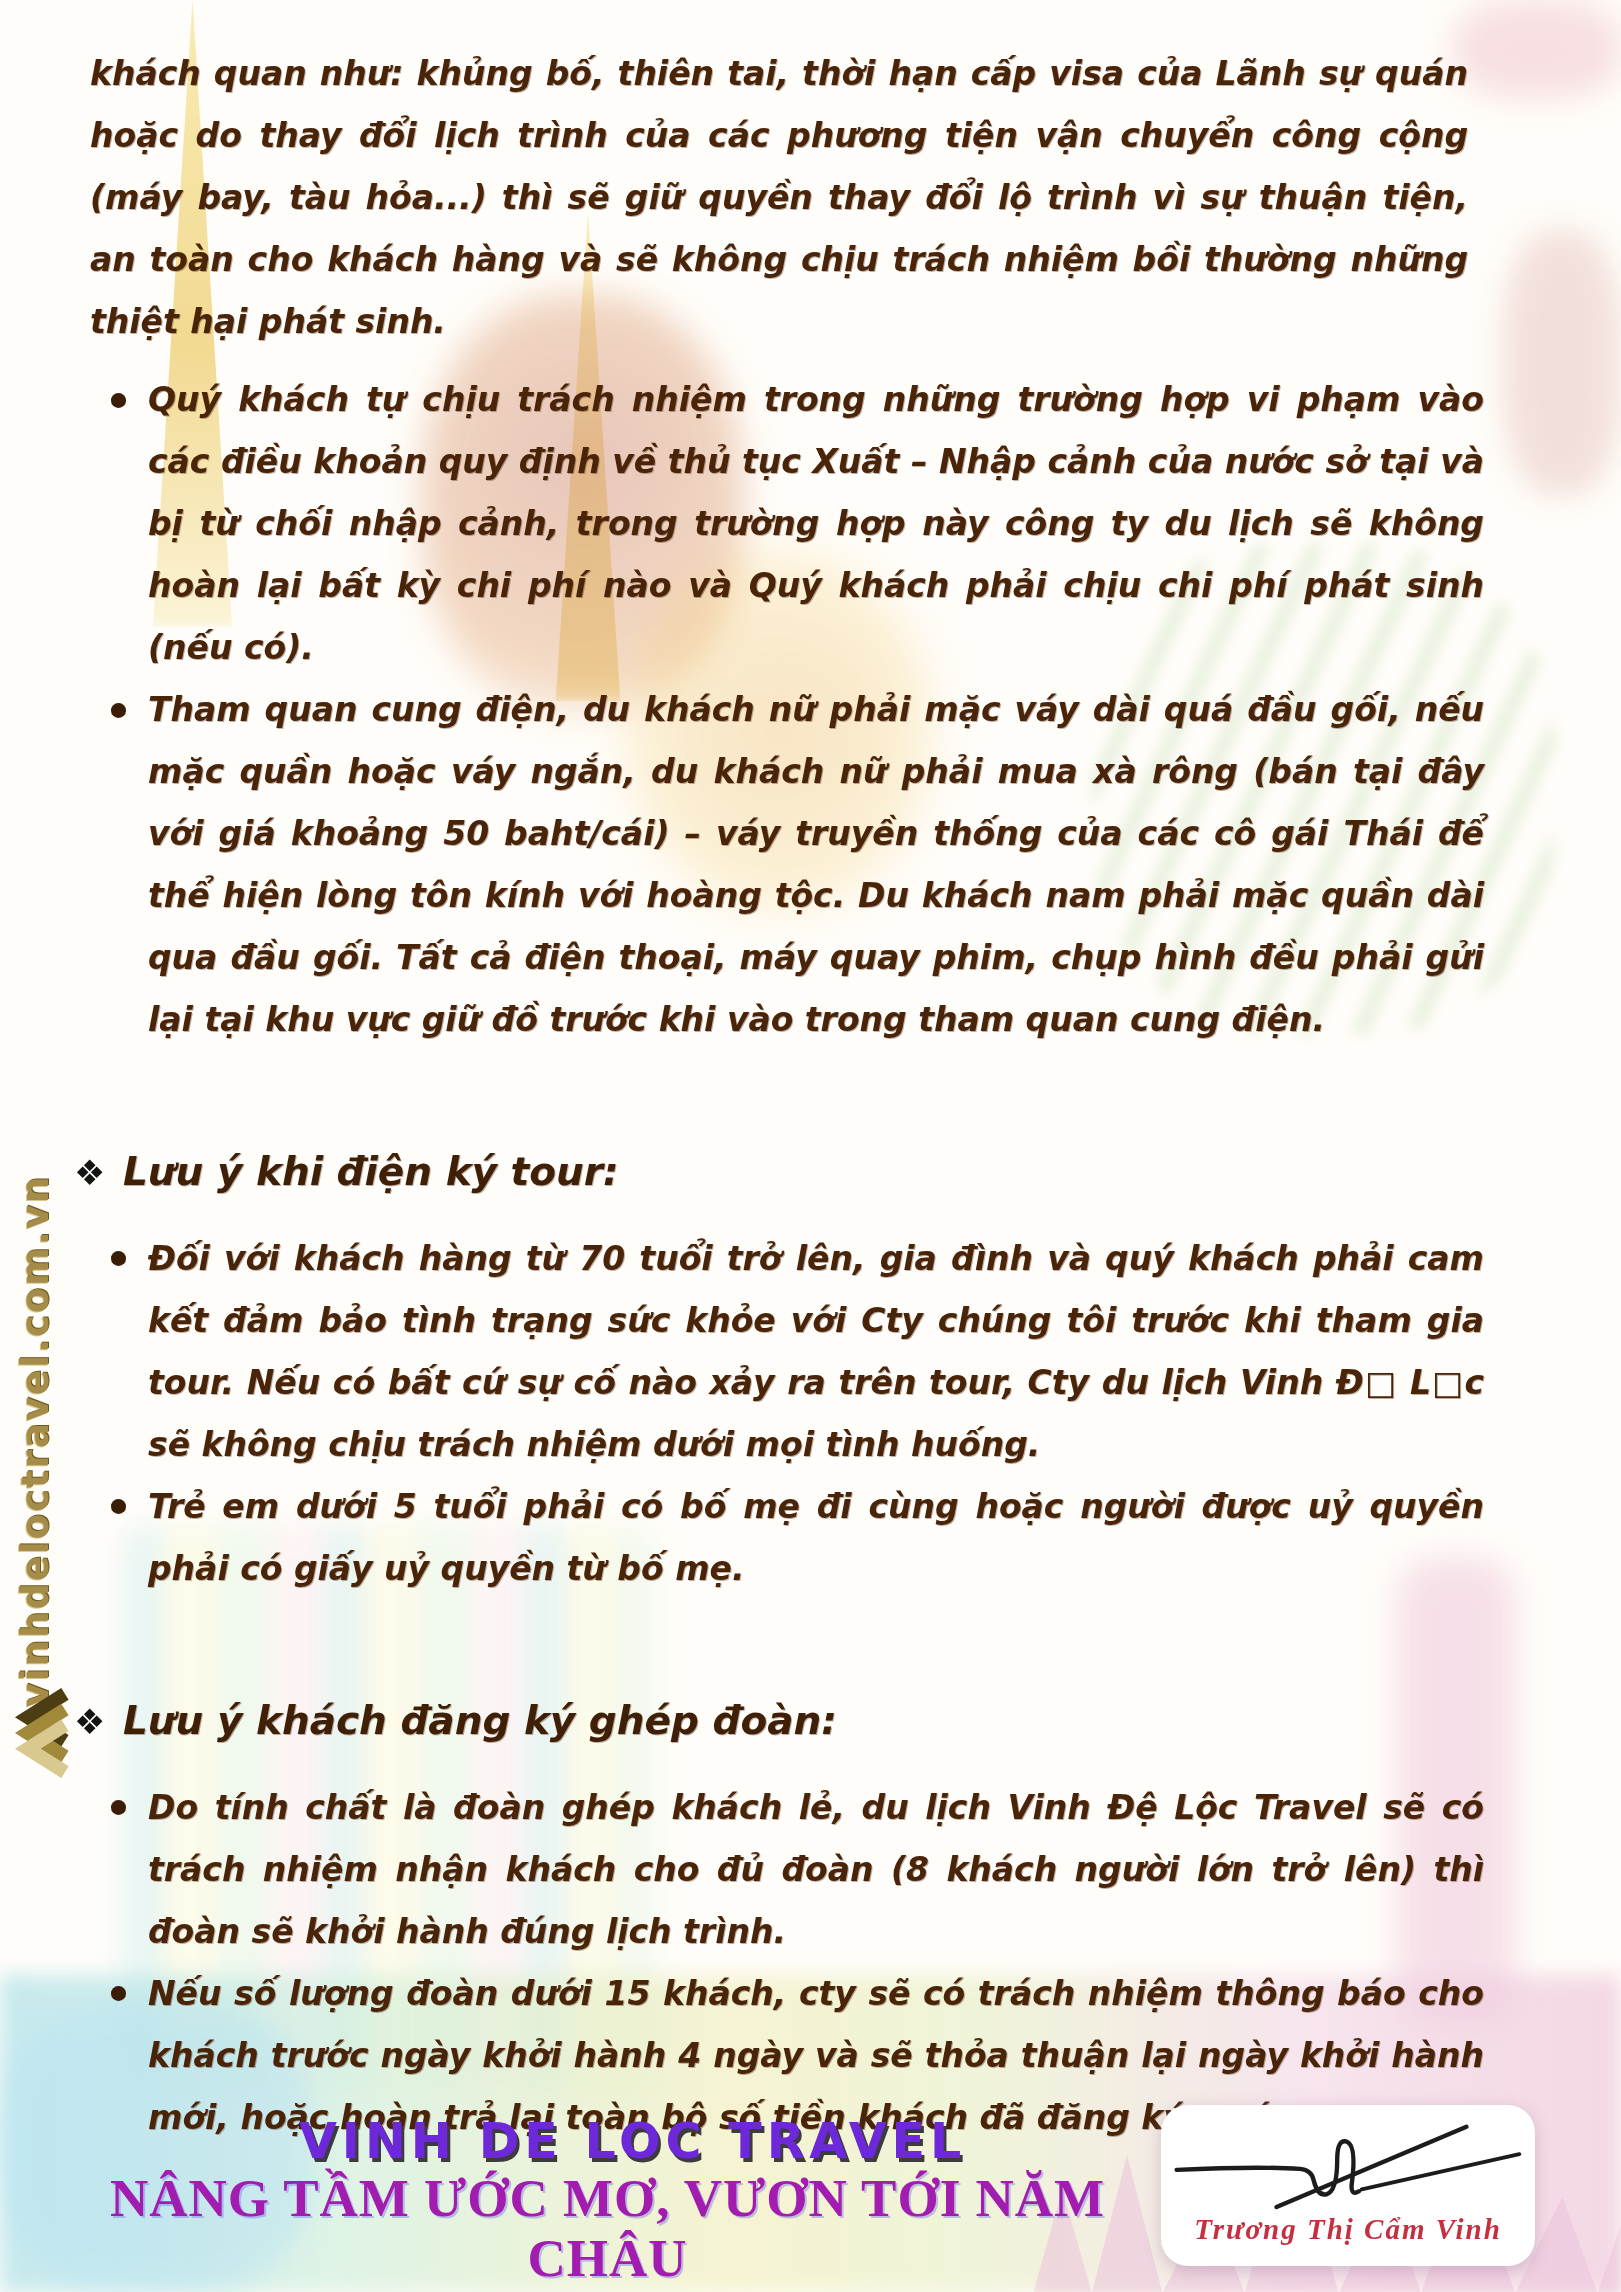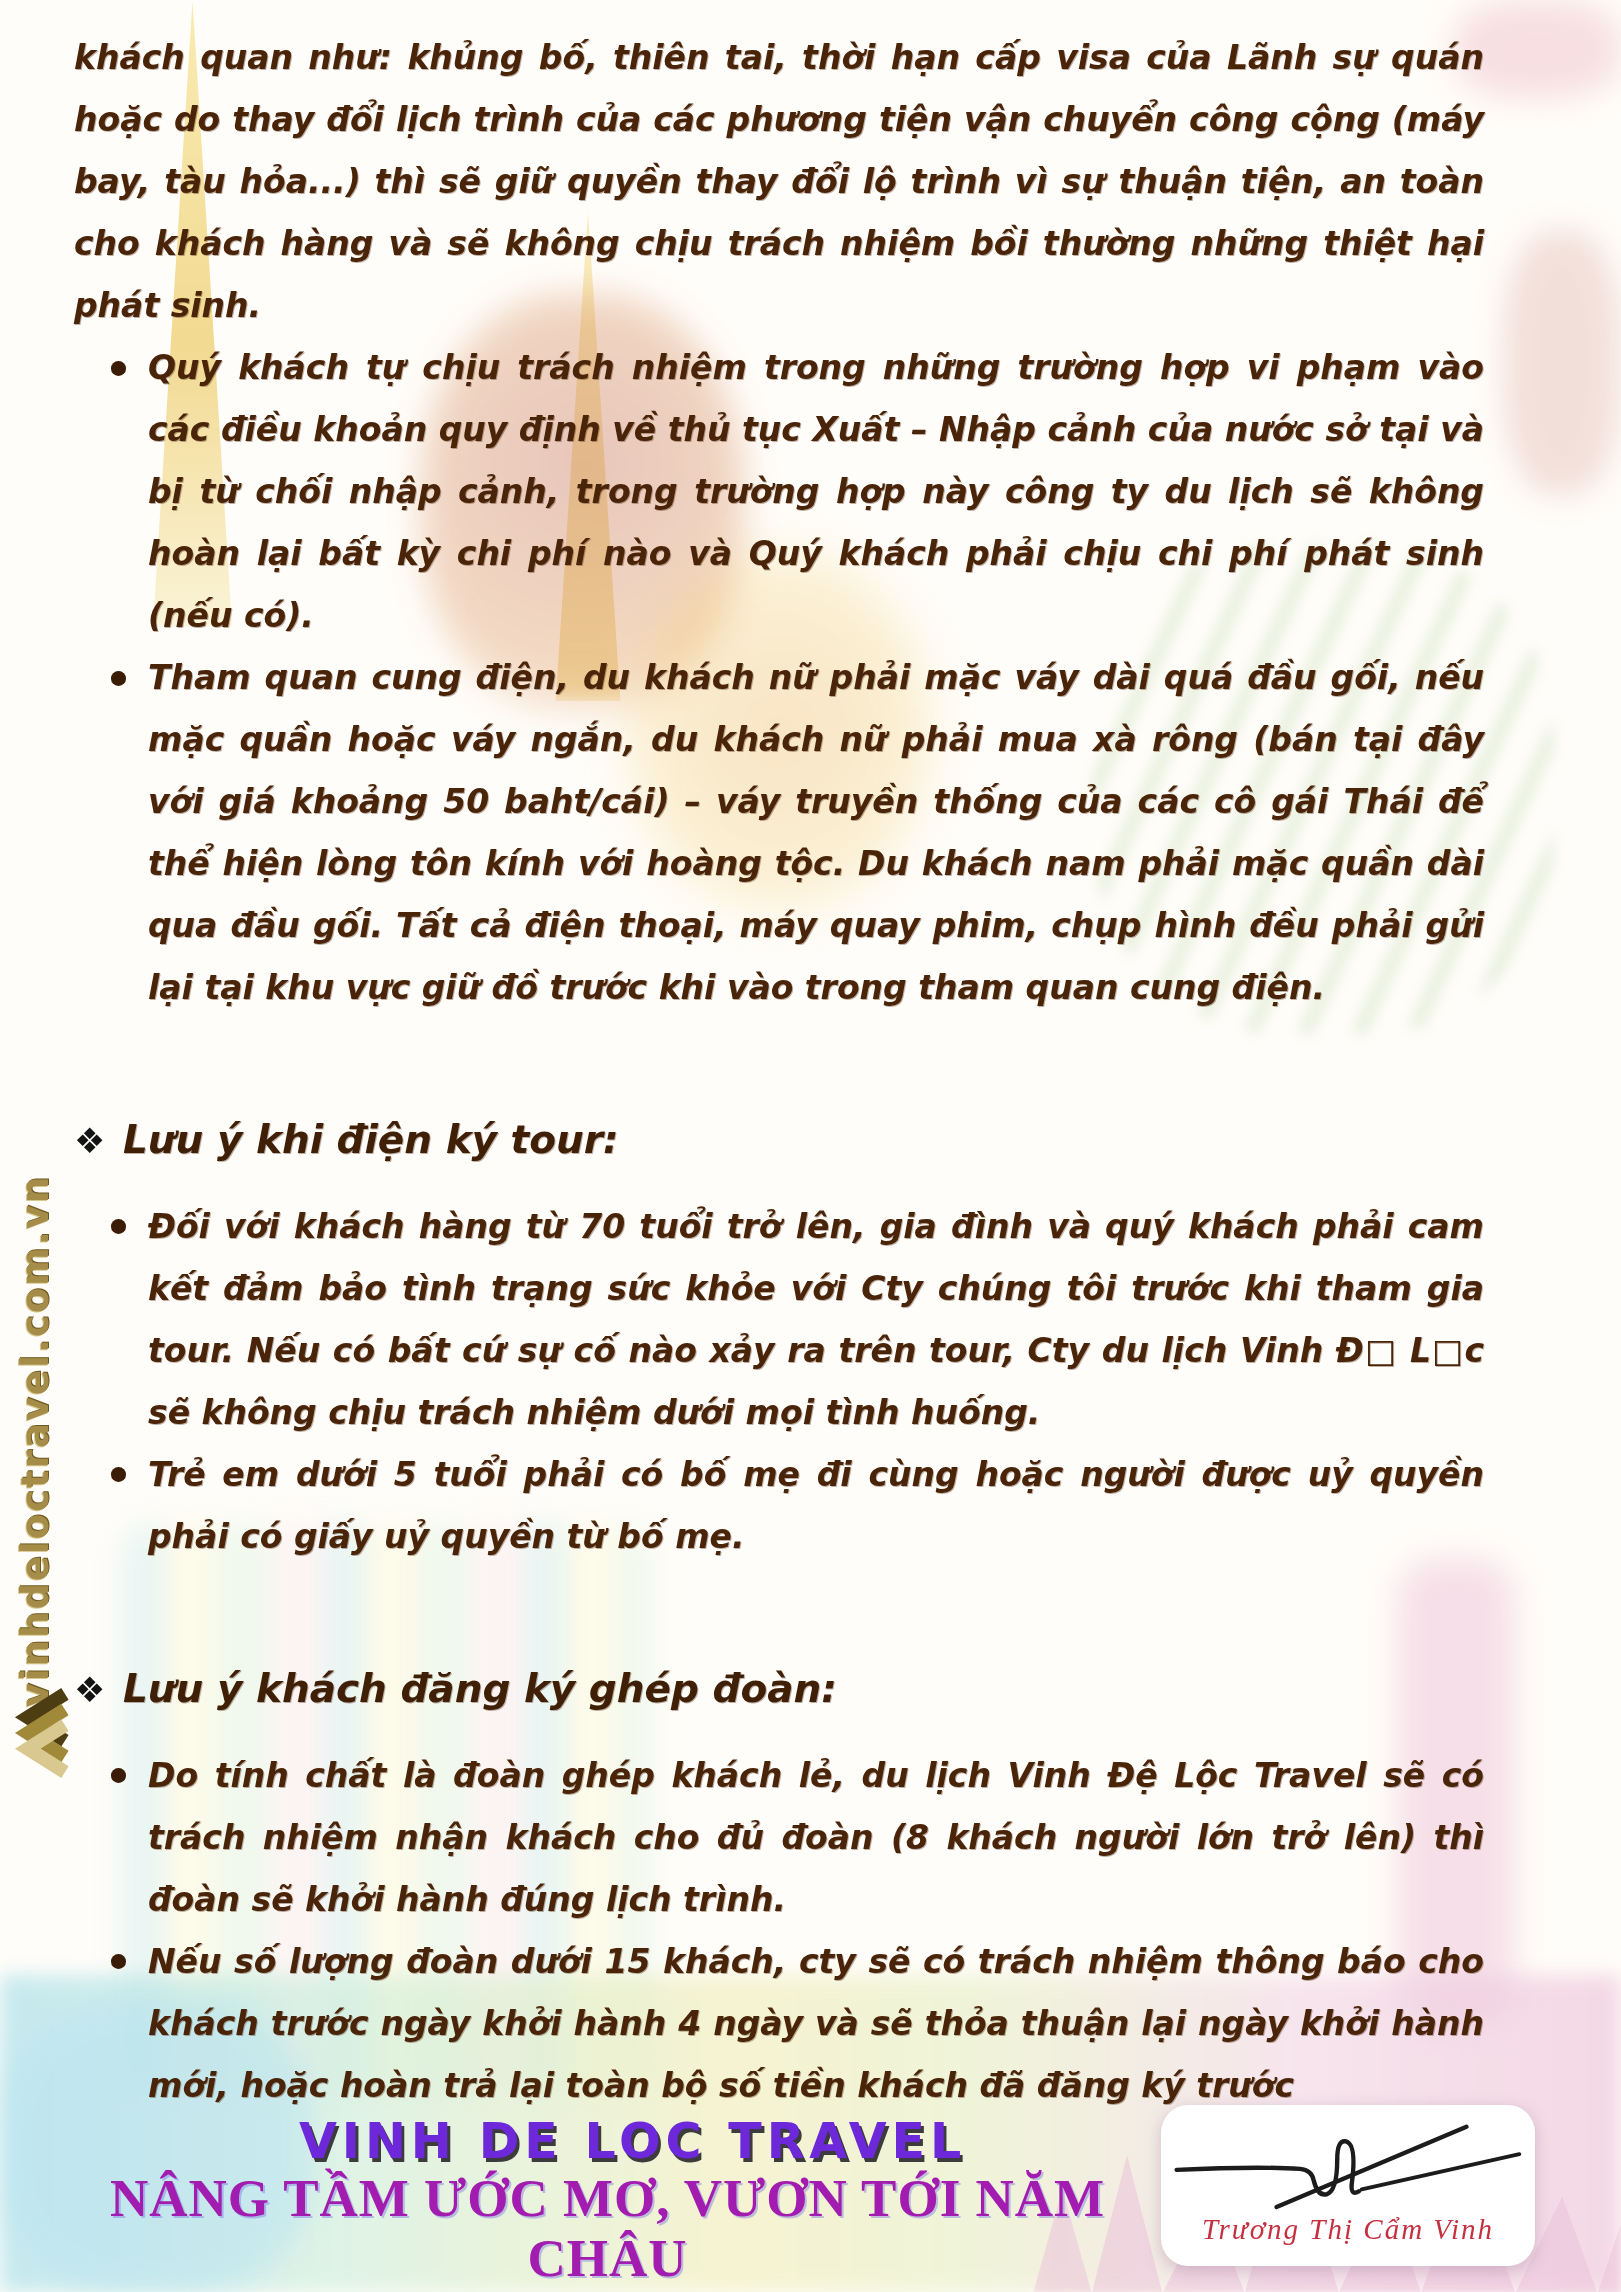--- a/index.html
+++ b/index.html
@@ -43,21 +43,21 @@
   .bg-pagodas-pink{right:0;bottom:0;width:588px;height:230px;background:#ecc4da;opacity:.55;filter:blur(3.9px);
     clip-path:polygon(0 100%,5% 55%,10% 100%,16% 40%,22% 100%,30% 60%,36% 100%,44% 30%,52% 100%,60% 55%,66% 100%,74% 42%,82% 100%,90% 58%,96% 100%,100% 70%,100% 100%);}
   
   .content-layer{position:relative;z-index:2;}
   .main-text{
     position:absolute;left:74px;top:27.4px;width:1410px;
     color:#4a2408;font-weight:bold;font-style:italic;
     font-size:33px;line-height:62px;text-align:justify;
     text-shadow:1px 1px 0 rgba(70,30,8,.35);
   }
-  .main-text p{margin:0;font-style:italic;}
+  .main-text p{margin:16px;font-style:italic;}
   .intro{margin-left:64px;}
   ul.dotlist{list-style:none;margin:0;padding:0;}
   ul.dotlist li{position:relative;padding-left:74px;margin:0;}
   ul.dotlist li::before{content:"";position:absolute;left:37px;top:23.5px;width:14.7px;height:14.7px;border-radius:50%;background:#3b1d06;}
   h2.sec{
     font-size:39px;line-height:65px;margin:88px 0 21.6px 0;color:#3f1f06;font-weight:bold;font-style:italic;
     text-shadow:1px 1px 0 rgba(70,30,8,.35);text-align:left;
   }
   h2.sec .marker{color:#141414;font-style:normal;margin-right:17.6px;text-shadow:none;font-size:35px;}
   
@@ -78,21 +78,21 @@
     position:absolute;left:83px;top:2168px;width:1049px;z-index:3;text-align:center;
     font-family:"Liberation Serif",serif;font-size:53px;font-weight:bold;color:#a21caf;
     letter-spacing:1px;text-shadow:2px 2px 0 rgba(125,125,225,.45);
   }
   .signature-card{
     position:absolute;left:1161px;top:2105px;width:374px;height:161px;z-index:3;
     background:#ffffff;border-radius:27.4px;box-shadow:0 4.9px 15.7px rgba(150,110,140,.35);
     display:flex;flex-direction:column;align-items:center;justify-content:flex-start;
   }
   .signature-name{
-    font-family:"Liberation Serif",serif;font-style:italic;font-weight:normal;
+    font-family:"Liberation Serif",serif;font-style:italic;font-weight:bold;
     font-size:29px;color:#c53040;margin-top:-7.8px;letter-spacing:2px;
   }
 </style>
 </head>
 <body>
 
 <div class="bg">
   <div class="bg-gold-pagoda"></div>
   <div class="bg-gold-stupa"></div>
   <div class="bg-temple-red"></div>

